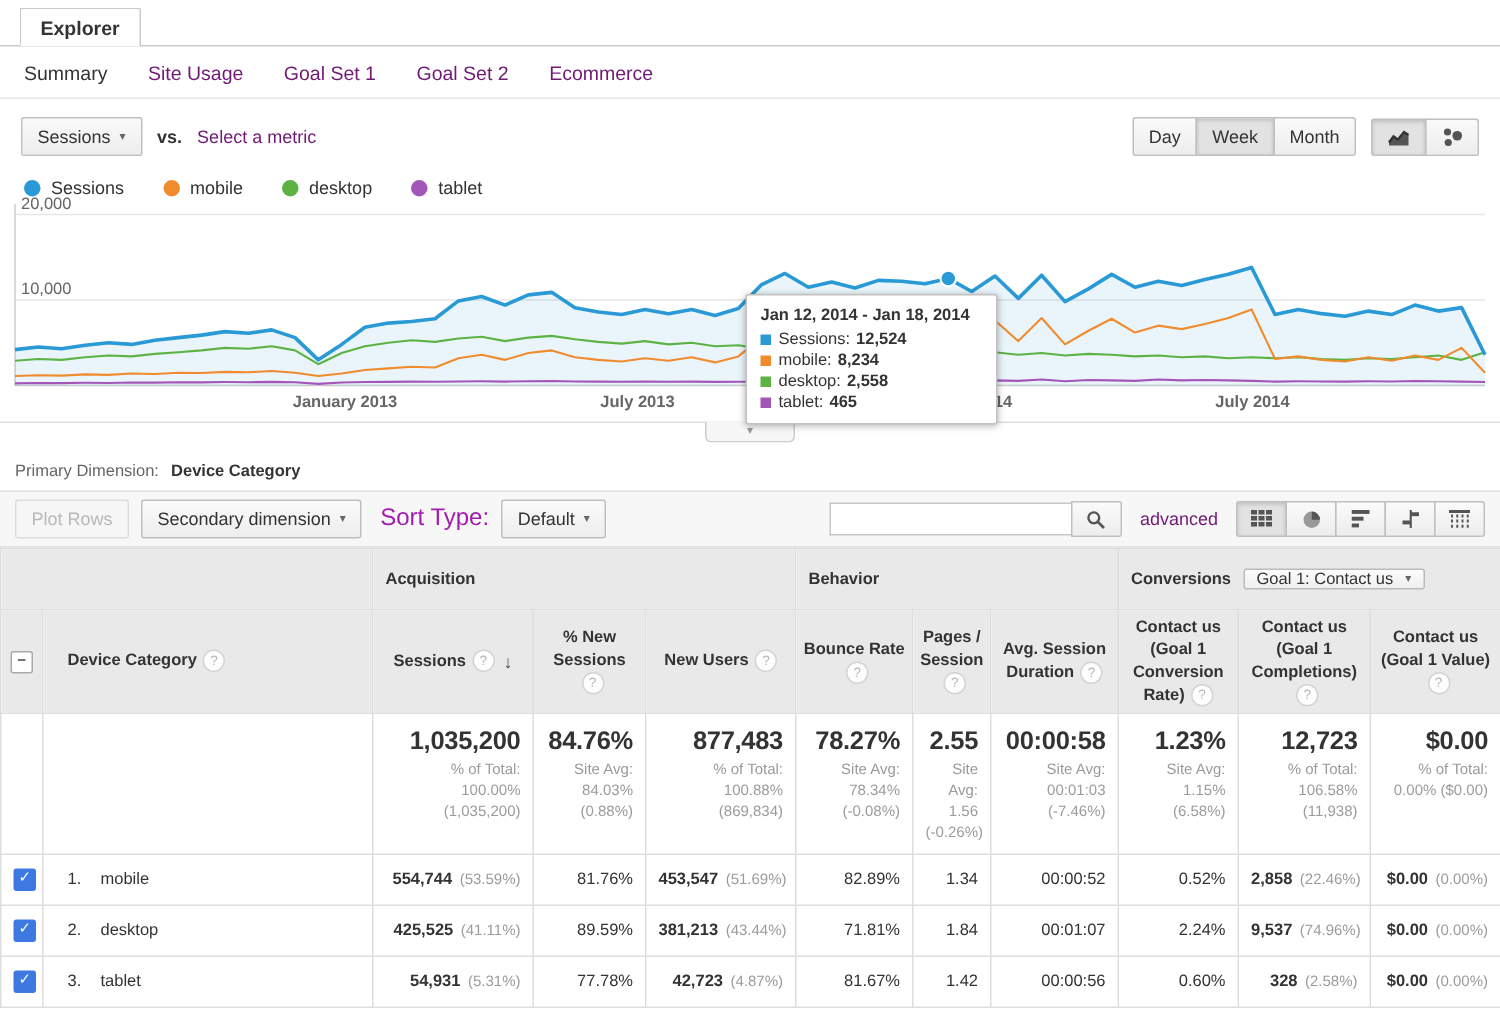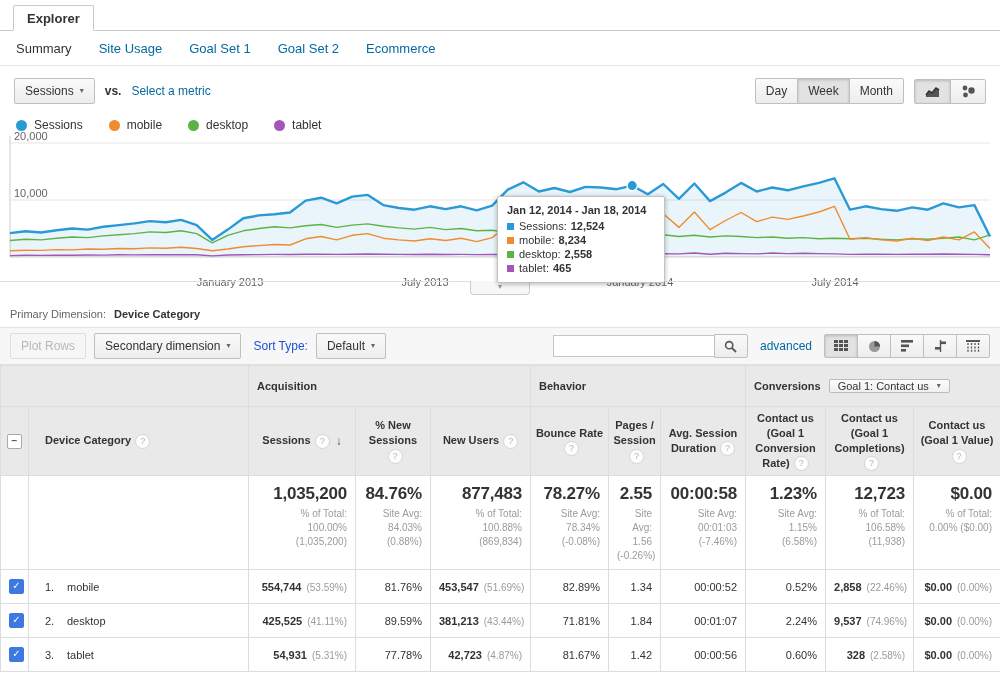--- a/index.html
+++ b/index.html
@@ -1,18 +1,18 @@
 <!DOCTYPE html>
 <html><head>
 <meta charset="utf-8">
 <style>
   html,body{margin:0;padding:0;background:#fff;}
   body{width:1000px;height:674px;font-family:"Liberation Sans",sans-serif;color:#333;font-size:12px;overflow:hidden;}
   a{text-decoration:none;}
-  .link{color:#0369a1;cursor:pointer;}
+  .link{color:#701a75;cursor:pointer;}
 
   
   .tabbar{height:30px;border-bottom:1px solid #c9c9c9;display:flex;align-items:flex-end;padding-left:13px;background:#fff;}
   .tab{border:1px solid #c9c9c9;border-bottom:1px solid #fff;margin-bottom:-1px;background:#fff;
        padding:5px 13px 4px;font-size:13px;font-weight:bold;border-radius:2px 2px 0 0;cursor:pointer;}
 
   .subnav{display:flex;gap:27px;padding:10px 16px 9px;border-bottom:1px solid #e6e6e6;font-size:13px;}
   .subnav .active{color:#333;cursor:default;}
 
   
@@ -39,35 +39,35 @@
   .chart-area{position:relative;height:125px;}
   .ylabel{position:absolute;left:14px;font-size:11px;color:#666;}
   .ylabel.y20{top:-6px;} .ylabel.y10{top:51px;}
   .tooltip{position:absolute;left:497px;top:60px;width:148px;background:#fff;border:1px solid #c2c2c2;border-radius:2px;
            box-shadow:0 1px 5px rgba(0,0,0,.3);padding:7px 9px 6px;font-size:11px;z-index:6;}
   .tooltip .tt-title{font-weight:bold;margin-bottom:4px;white-space:nowrap;}
   .trow{display:flex;align-items:center;margin:2px 0;white-space:nowrap;}
   .sq{width:7px;height:7px;margin-right:5px;flex:none;}
   .trow b{margin-left:4px;}
   .xlabels{position:relative;height:15px;font-size:11px;color:#666;}
-  .xlabels span{position:absolute;transform:translateX(-50%);top:15px;}
+  .xlabels span{position:absolute;transform:translateX(-50%);top:1px;font-weight:bold;}
   .collapse-row{border-top:1px solid #e0e0e0;height:17px;position:relative;margin-top:5px;}
   .pill{position:absolute;left:50%;transform:translateX(-50%);top:-1px;width:58px;height:13px;background:#f7f7f7;
         border:1px solid #ccc;border-top:none;border-radius:0 0 4px 4px;text-align:center;font-size:8px;color:#999;line-height:12px;cursor:pointer;}
 
   
   .primary-dim{padding:9px 10px 7px;font-size:11px;color:#666;}
   .primary-dim b{color:#333;margin-left:5px;font-size:11px;cursor:pointer;}
 
   
   .table-toolbar{display:flex;justify-content:space-between;align-items:center;background:#f7f7f7;
                  border-top:1px solid #e2e2e2;border-bottom:1px solid #e2e2e2;padding:5px 10px;height:26px;}
   .tt-left,.tt-right{display:flex;align-items:center;}
   .tt-left .btn{margin-right:8px;}
-  .sort-label{font-size:12px;margin:0 8px 0 4px;color:#1d4ed8;}
+  .sort-label{font-size:16px;margin:0 8px 0 4px;color:#a21caf;}
   .search{display:flex;align-items:center;}
   .search input{width:148px;height:20px;border:1px solid #c6c6c6;border-right:none;padding:0 6px;font-size:12px;outline:none;}
   .sbtn{height:22px;width:32px;padding:0;justify-content:center;border-radius:0 2px 2px 0;}
   .advanced{font-size:12px;margin:0 12px;}
   .viewseg .btn{width:32px;height:22px;padding:0;justify-content:center;}
   .icon svg{display:block;}
 
   
   table{border-collapse:collapse;width:1000px;table-layout:fixed;font-size:11px;}
   th,td{border:1px solid #ddd;overflow:hidden;}

